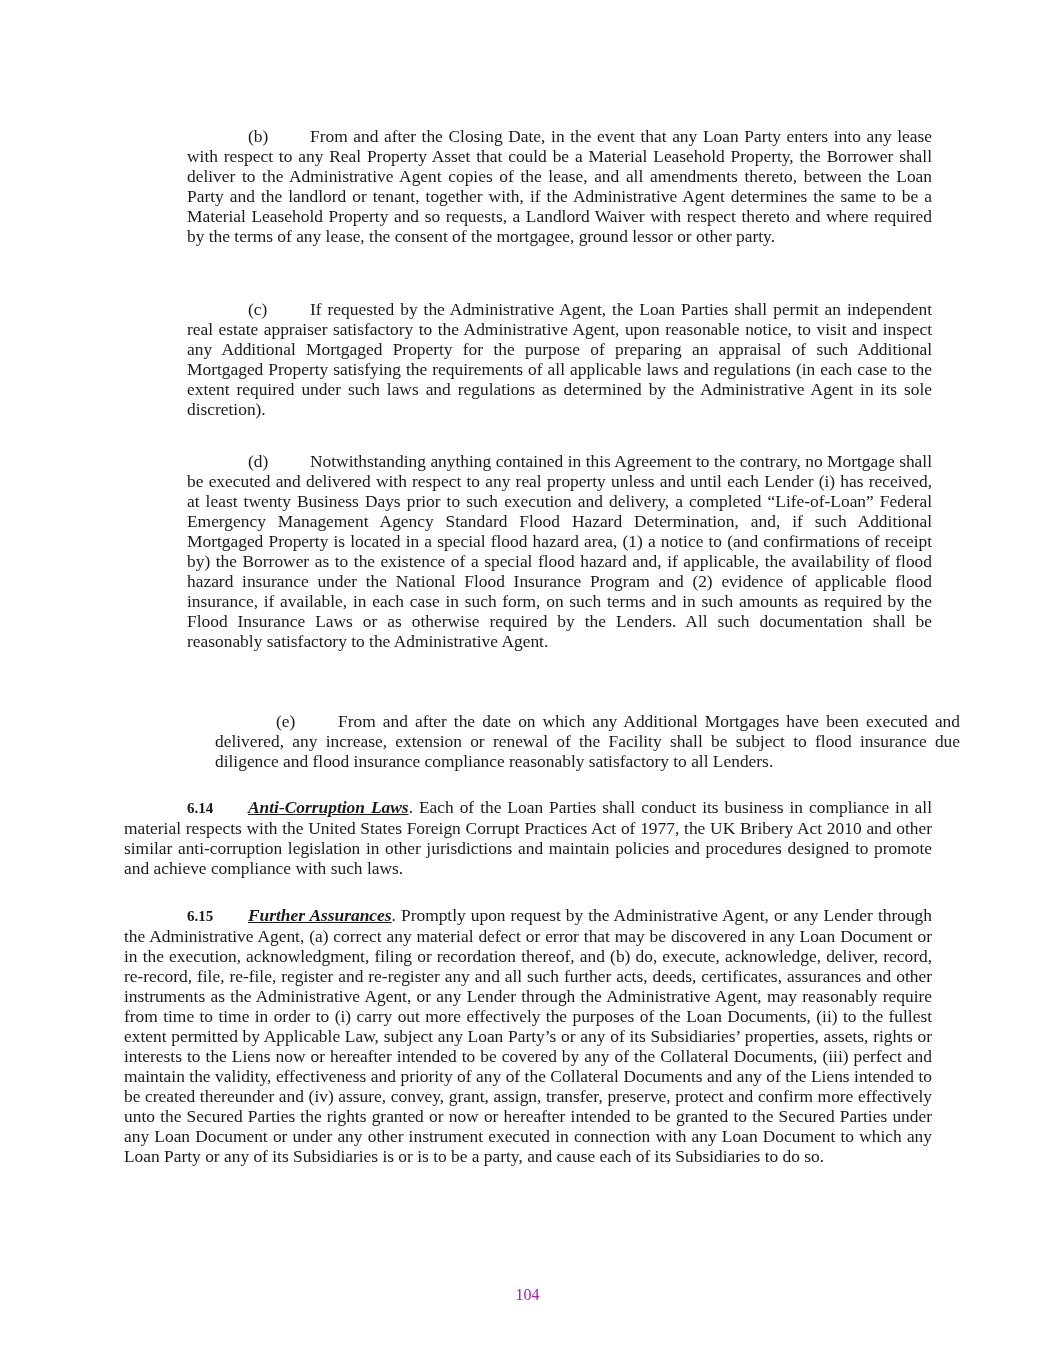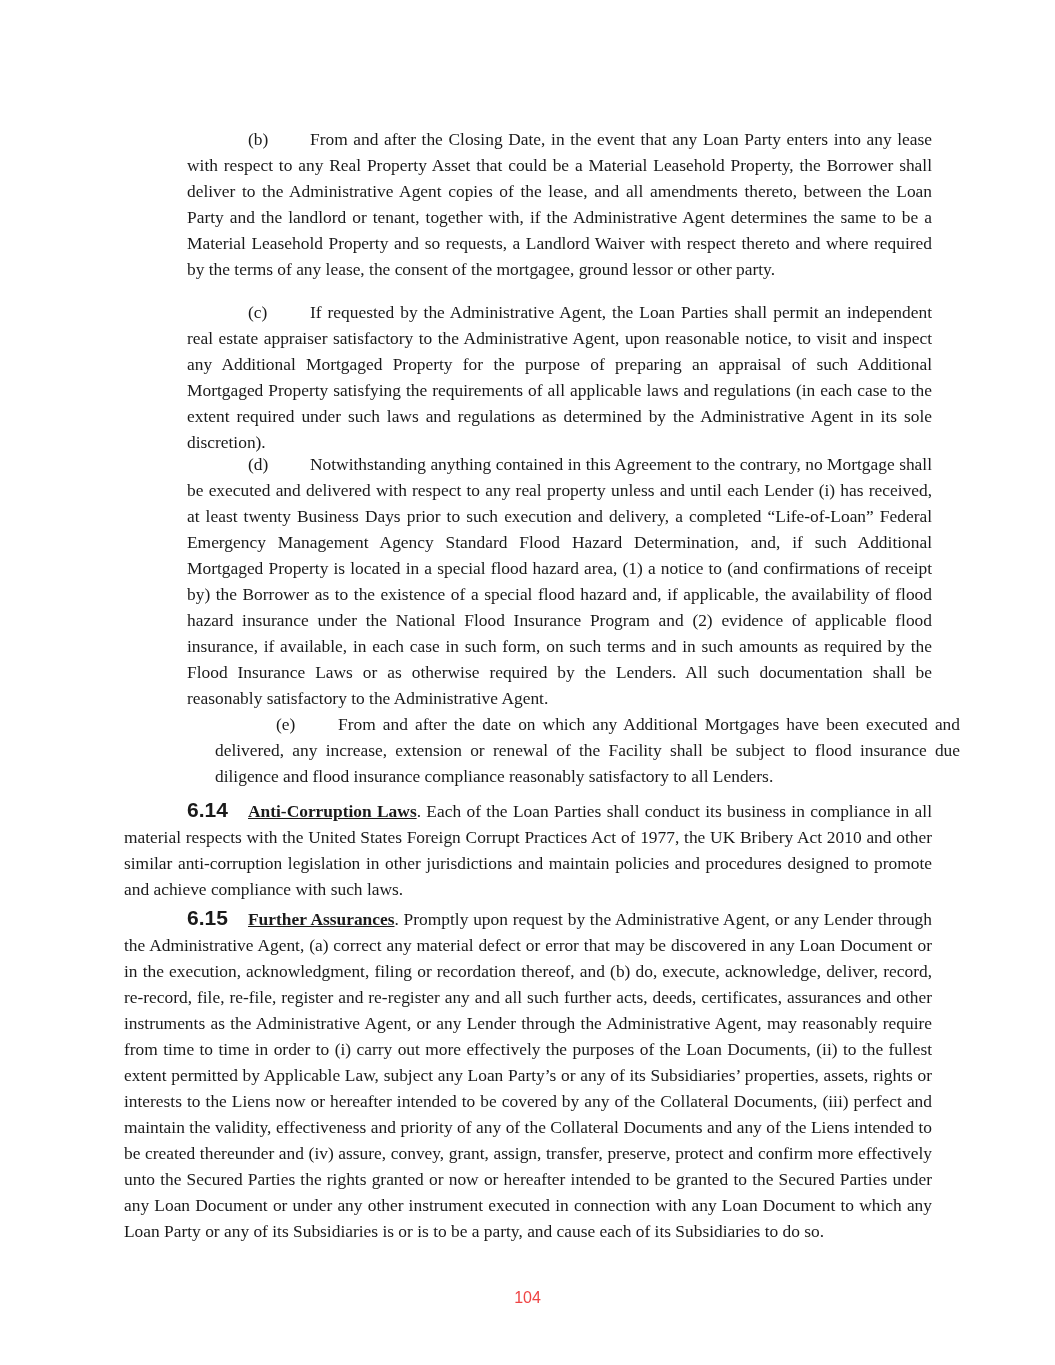--- a/index.html
+++ b/index.html
@@ -1,37 +1,37 @@
 <!DOCTYPE html>
 <html><head>
 <meta charset="utf-8">
 <style>
   html, body { margin: 0; padding: 0; background: #ffffff; }
   body { width: 1055px; height: 1365px; position: relative; overflow: hidden; }
   .page {
     position: absolute; left: 0; top: 0; width: 1055px; height: 1365px;
     font-family: "Liberation Serif", "DejaVu Serif", serif;
-    font-size: 17.4px; line-height: 26px; color: #1a1a1a;
+    font-size: 17.4px; line-height: 20px; color: #1a1a1a;
   }
   .para {
     position: absolute;
     text-align: justify;
     margin: 0;
   }
   .sub { left: 187px; width: 745px; }
   .sec { left: 124px; width: 808px; }
   .first-sub { text-indent: 61px; }
   .first-sec { text-indent: 63px; }
   .label { display: inline-block; width: 62px; text-indent: 0; }
   .secnum { display: inline-block; width: 61px; font-weight: bold; text-indent: 0;
-            font-family: Liberation Sans, sans-serif; font-size: 21px; }
-  .heading { font-weight: bold; text-decoration: underline; }
+            font-family: Liberation Serif, serif; font-size: 15px; }
+  .heading { font-weight: bold; text-decoration: underline; font-style: italic; }
   .pagenum {
     position: absolute; top: 1285px; left: 0; width: 1055px; text-align: center;
-    font-family: Liberation Sans, sans-serif; font-size: 16px; color: #ef4444;
+    font-family: Liberation Serif, serif; font-size: 16px; color: #a21caf;
   }
 </style>
 </head>
 <body>
 
 <div class="page">
 
   <p class="para sub first-sub" style="top:126px;"><span class="label">(b)</span><span>From and after the Closing Date, in the event that any Loan Party enters into any lease with respect to any Real Property Asset that could be a Material Leasehold Property, the Borrower shall deliver to the Administrative Agent copies of the lease, and all amendments thereto, between the Loan Party and the landlord or tenant, together with, if the Administrative Agent determines the same to be a Material Leasehold Property and so requests, a Landlord Waiver with respect thereto and where required by the terms of any lease, the consent of the mortgagee, ground lessor or other party.</span></p>
 
   <p class="para sub first-sub" style="top:299px;"><span class="label">(c)</span><span>If requested by the Administrative Agent, the Loan Parties shall permit an independent real estate appraiser satisfactory to the Administrative Agent, upon reasonable notice, to visit and inspect any Additional Mortgaged Property for the purpose of preparing an appraisal of such Additional Mortgaged Property satisfying the requirements of all applicable laws and regulations (in each case to the extent required under such laws and regulations as determined by the Administrative Agent in its sole discretion).</span></p>

